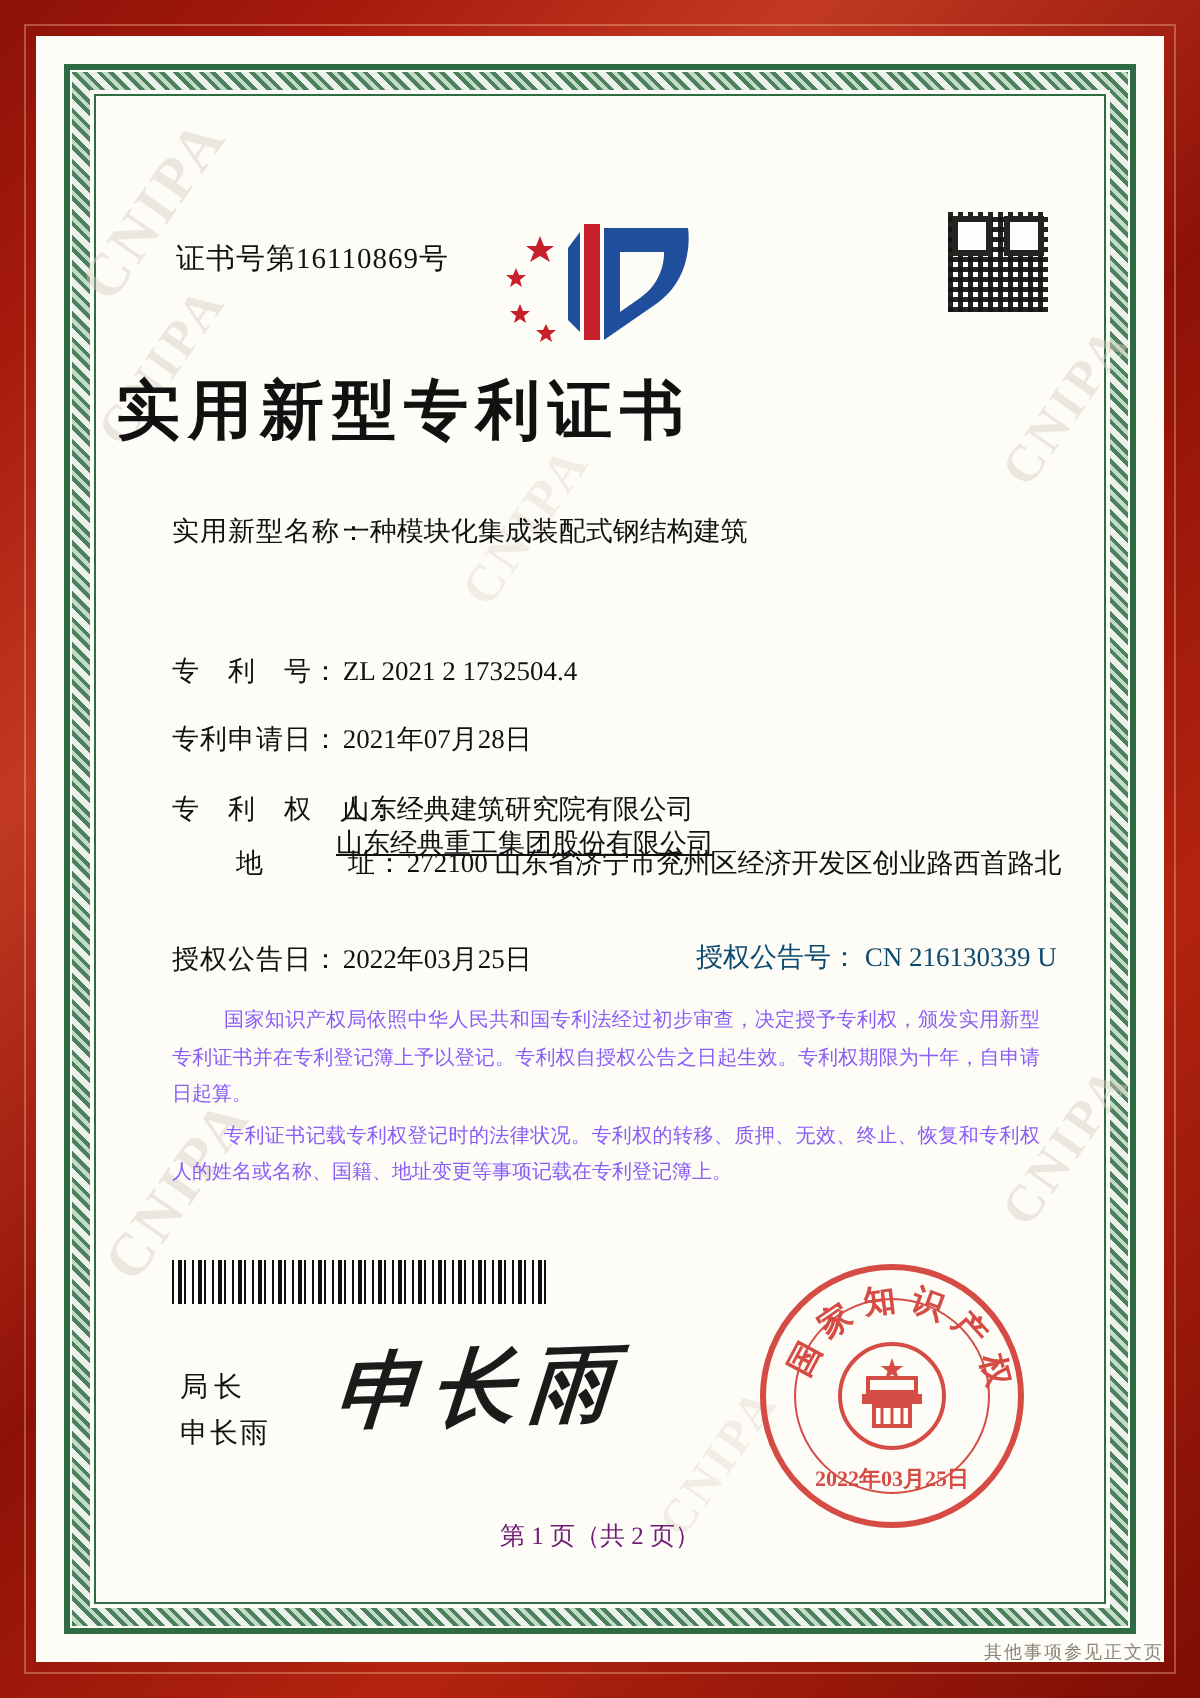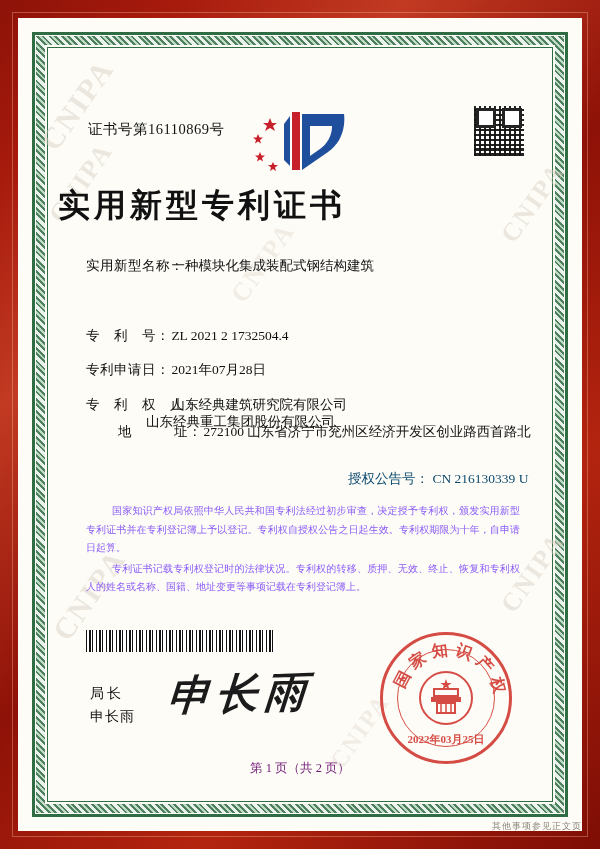--- a/index.html
+++ b/index.html
@@ -157,21 +157,22 @@
   }
   .field-label {
     display: inline-block;
     width: 82px;
     letter-spacing: 6px;
   }
   .field-label.tight { letter-spacing: 0.5px; }
   .field-value { display: inline-block; }
   .field-value.sub {
     display: block;
-    margin-left: 60px;
+    margin-left: 82px;
+    text-decoration: underline;
   }
 
   #row-name   { top: 198px; }
   #row-inventor { top: 232px; }
   #row-patentno { top: 268px; }
   #row-appdate  { top: 302px; }
   #row-holder   { top: 337px; }
   #row-holder-2 { top: 354px; }
   #row-address  { top: 364px; margin-left: 32px; }
   #row-grant    { top: 412px; }
@@ -361,20 +362,24 @@
       </div>
       <div class="field-row" id="row-holder-2">
         <span class="field-value sub">山东经典重工集团股份有限公司</span>
       </div>
 
       <div class="field-row" id="row-address">
         <span class="field-label tight">地　　　址：</span>
         <span class="field-value">272100 山东省济宁市兖州区经济开发区创业路西首路北</span>
       </div>
 
+      <div class="field-row" id="row-grant">
+        <span class="field-label tight">授权公告日：</span>
+        <span class="field-value">2022年03月25日</span>
+      </div>
 
       <div id="grant-notice-no">
         <span>授权公告号：</span>
         <span>CN 216130339 U</span>
       </div>
 
       <div id="paragraphs">
         <p>国家知识产权局依照中华人民共和国专利法经过初步审查，决定授予专利权，颁发实用新型专利证书并在专利登记簿上予以登记。专利权自授权公告之日起生效。专利权期限为十年，自申请日起算。</p>
         <p>专利证书记载专利权登记时的法律状况。专利权的转移、质押、无效、终止、恢复和专利权人的姓名或名称、国籍、地址变更等事项记载在专利登记簿上。</p>
       </div>

